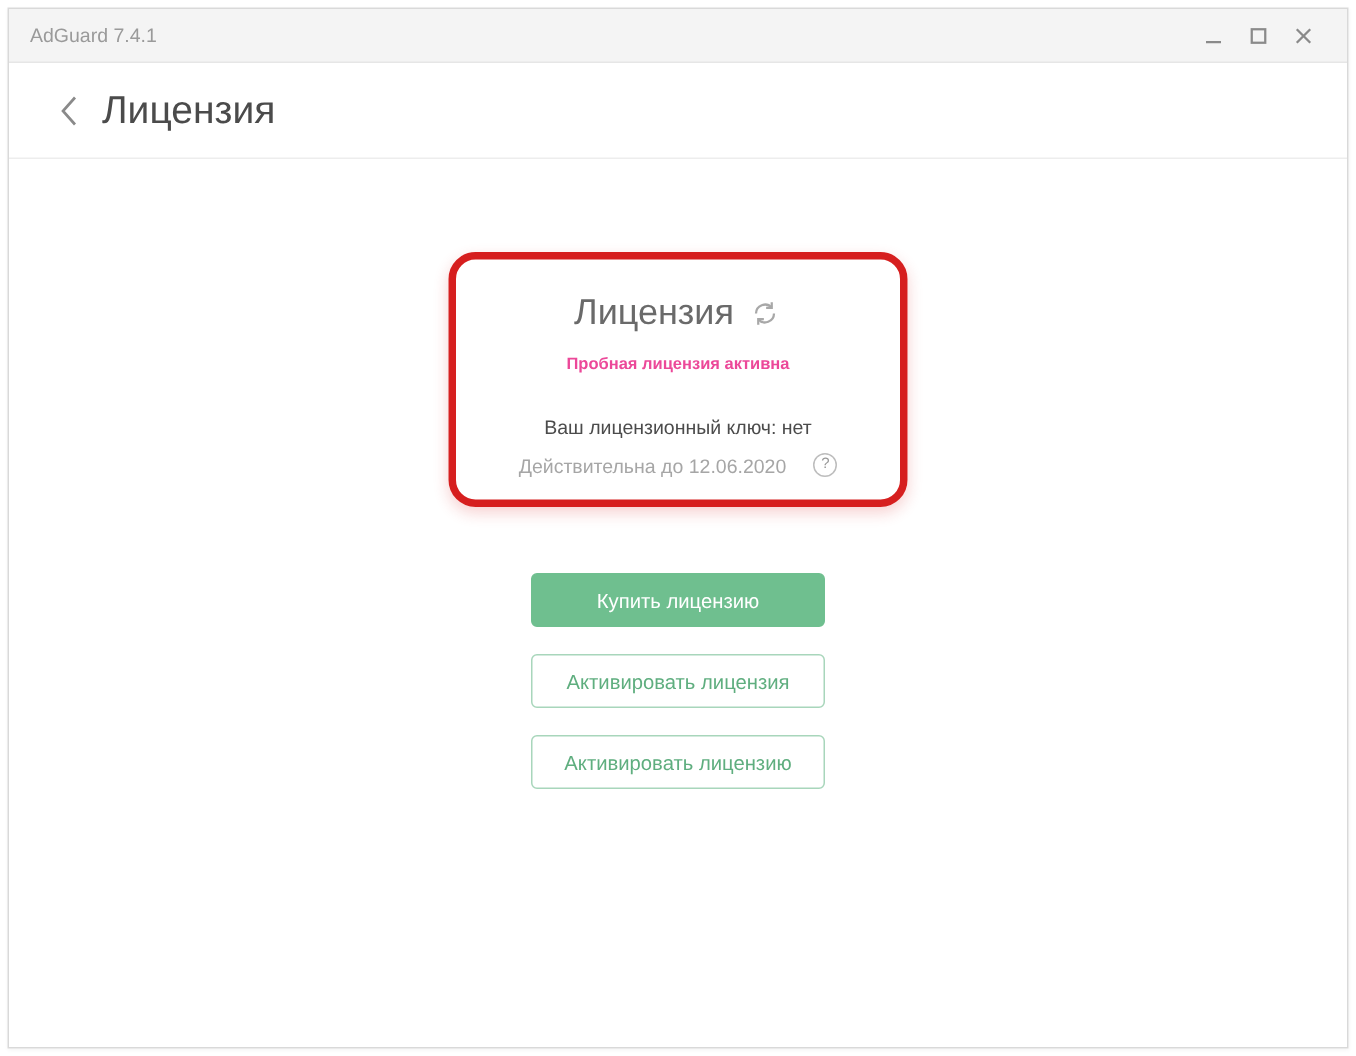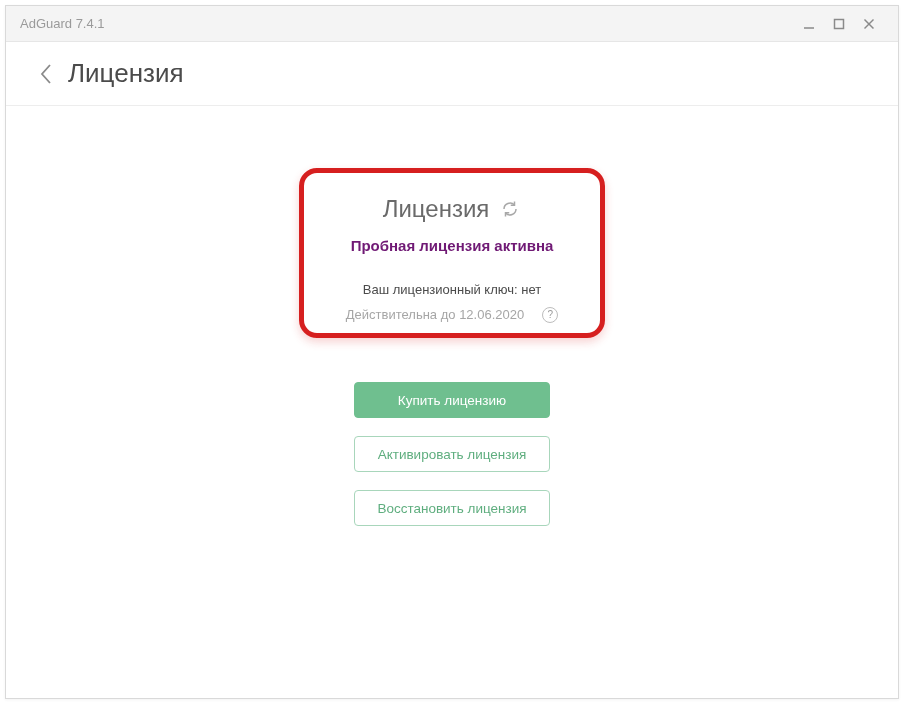--- a/index.html
+++ b/index.html
@@ -12,23 +12,23 @@
   .titlebar .win-btn { width: 30px; height: 30px; display: flex; align-items: center; justify-content: center; color: #8a8a8a; cursor: pointer; }
   .titlebar .win-btn svg { display: block; }
   .header { height: 64px; display: flex; align-items: center; padding: 0 16px 0 22px; border-bottom: 1px solid #ededed; }
   .back-btn { width: 36px; height: 36px; display: flex; align-items: center; justify-content: center; color: #8a8a8a; cursor: pointer; }
   .header .page-title { font-size: 26px; color: #4b4b4b; font-weight: 400; margin-left: 4px; }
   .content { flex: 1 1 auto; display: flex; flex-direction: column; align-items: center; padding-top: 62px; }
   .card { width: 306px; height: 170px; border: 5px solid #d61f1f; border-radius: 18px; display: flex; flex-direction: column; align-items: center; padding: 22px 12px 6px 12px; box-shadow: 0 4px 10px rgba(214,31,31,0.2); }
   .card-title-row { display: flex; align-items: center; gap: 10px; margin-bottom: 14px; }
   .card-title { font-size: 24px; color: #6a6a6a; font-weight: 400; }
   .refresh-icon { width: 22px; height: 22px; display: flex; align-items: center; justify-content: center; color: #a8a8a8; cursor: pointer; }
-  .status-line { font-size: 15px; color: #701a75; font-weight: 600; margin-bottom: 8px; text-align: center; }
+  .status-line { font-size: 11px; color: #ec4899; font-weight: 600; margin-bottom: 8px; text-align: center; }
   .key-line { font-size: 13px; color: #4b4b4b; margin-bottom: 10px; text-align: center; margin-top: 20px; }
-  .valid-row { display: flex; align-items: flex-start; gap: 18px; }
+  .valid-row { display: flex; align-items: center; gap: 18px; }
   .valid-line { font-size: 13px; color: #a6a6a6; }
   .help-icon { width: 16px; height: 16px; border: 1px solid #bdbdbd; border-radius: 50%; display: flex; align-items: center; justify-content: center; font-size: 10px; color: #9a9a9a; cursor: pointer; line-height: 1; }
   .actions { margin-top: 44px; display: flex; flex-direction: column; align-items: center; gap: 18px; }
   .btn { width: 196px; height: 36px; border-radius: 4px; display: flex; align-items: center; justify-content: center; font-size: 13.5px; cursor: pointer; user-select: none; }
   .btn-primary { background: #6fbf8f; color: #ffffff; border: 1px solid #6fbf8f; }
   .btn-outline { background: #ffffff; color: #5fae7f; border: 1px solid #a8d6bb; }
 </style>
 </head>
 <body>
 
@@ -83,19 +83,19 @@
         <div class="key-line">Ваш лицензионный ключ: нет</div>
         <div class="valid-row">
           <div class="valid-line">Действительна до 12.06.2020</div>
           <div class="help-icon">?</div>
         </div>
       </div>
 
       <div class="actions">
         <div class="btn btn-primary">Купить лицензию</div>
         <div class="btn btn-outline">Активировать лицензия</div>
-        <div class="btn btn-outline">Восстановить лицензия</div>
+        <div class="btn btn-outline">Активировать лицензию</div>
       </div>
 
     </div>
 
   </div>
 </div>
 
 </body></html>

